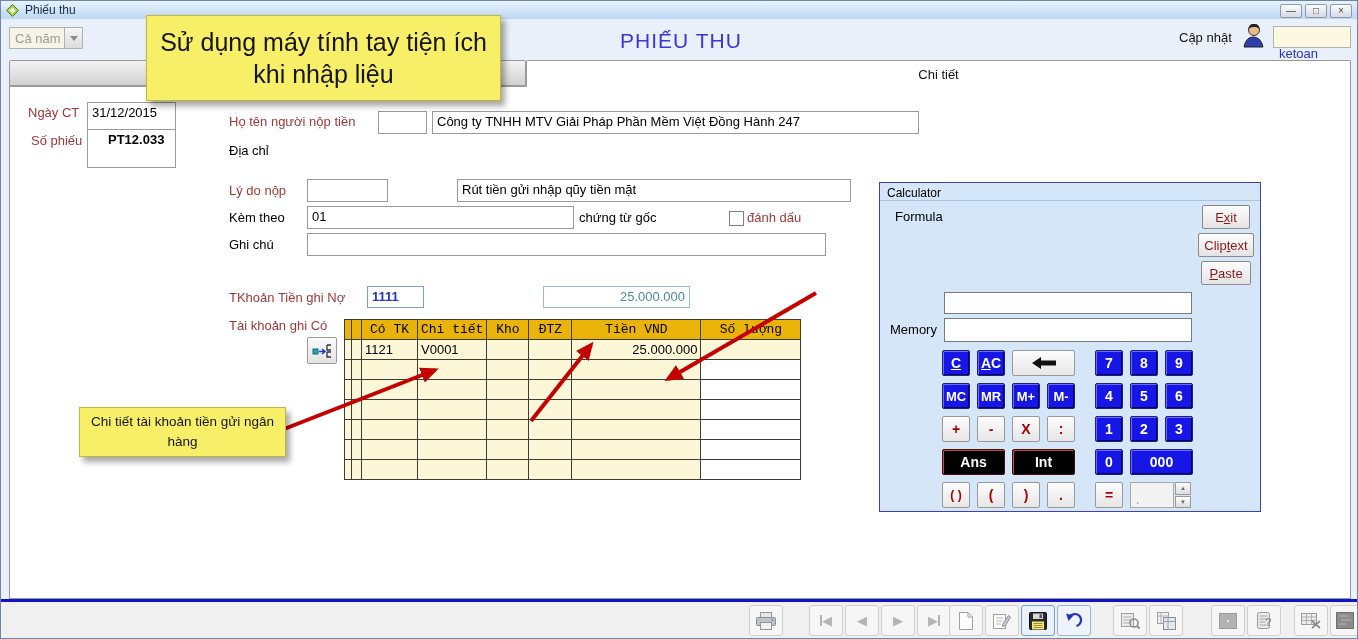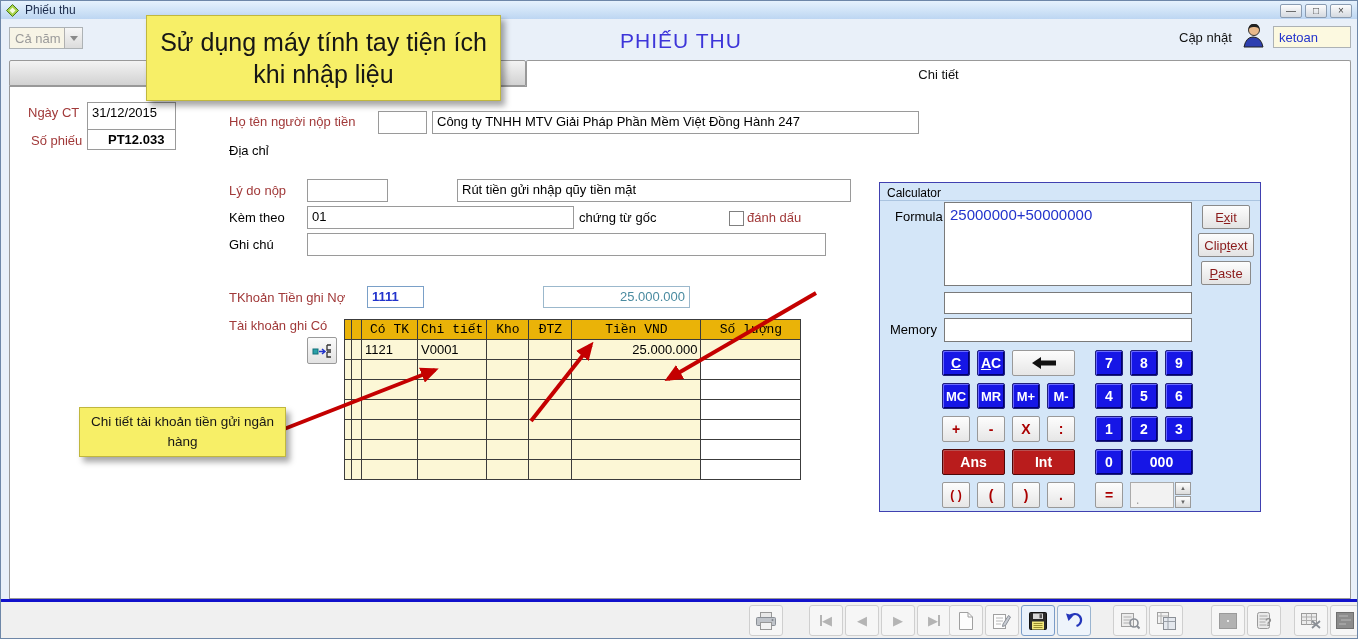--- a/index.html
+++ b/index.html
@@ -19,21 +19,21 @@
   .combo{position:absolute;left:8px;top:26px;width:74px;height:22px;background:#f7f4e6;border:1px solid #adb2b5;
     box-sizing:border-box;display:flex;align-items:center;}
   .combo .ctext{flex:1;font-size:13px;color:#9a9a9a;padding-left:5px;}
   .combo .cbtn{width:17px;height:100%;background:linear-gradient(#f6f6f6,#dcdcdc);border-left:1px solid #b0b0b0;
     display:flex;align-items:center;justify-content:center;}
   .combo .carr{width:0;height:0;border-left:4px solid transparent;border-right:4px solid transparent;border-top:5px solid #8a8a8a;}
   .formtitle{position:absolute;left:520px;top:28px;width:320px;text-align:center;font-size:21px;color:#3d35d9;
     font-weight:400;letter-spacing:1px;}
   .capnhat{position:absolute;left:1178px;top:29px;font-size:13px;color:#111;}
   .userfld{position:absolute;left:1272px;top:25px;width:78px;height:22px;background:#fcf9e0;border:1px solid #adb2b5;
-    box-sizing:border-box;font-size:13px;color:#2233cc;padding:3px 0 0 5px;}
+    box-sizing:border-box;font-size:13px;color:#2233cc;padding:19px 0 0 5px;}
 
   
   .tab-grey{position:absolute;left:8px;top:59px;width:517px;height:26px;background:linear-gradient(#f3f3f3,#d2d2d2);
     border:1px solid #999;box-sizing:border-box;border-radius:2px 2px 0 0;}
   .tab-white{position:absolute;left:525px;top:59px;width:825px;height:27px;background:#fff;border:1px solid #999;
     border-bottom:none;box-sizing:border-box;text-align:center;font-size:13px;color:#111;padding-top:6px;border-radius:2px 2px 0 0;}
   .tabline{position:absolute;left:8px;top:85px;width:518px;height:1px;background:#999;}
   .content{position:absolute;left:8px;top:86px;width:1342px;height:512px;background:#fff;
     border:1px solid #999;border-top:none;box-sizing:border-box;}
 
@@ -61,21 +61,21 @@
   .calc-formula{position:absolute;left:64px;top:19px;width:248px;height:84px;background:#fff;border:1px solid #7a7a7a;
     box-sizing:border-box;font-size:15px;color:#2233cc;padding:3px 5px;}
   .calc-fld{position:absolute;background:#fff;border:1px solid #7a7a7a;box-sizing:border-box;font-size:14px;padding:2px 4px;}
   .cbtn3d{position:absolute;background:linear-gradient(#fdfdfd,#e3e3e3);border:1px solid #8a8a8a;border-radius:2px;
     font-size:13px;color:#8a1a1a;text-align:center;box-sizing:border-box;display:flex;align-items:center;justify-content:center;}
   .cbtn3d u{text-decoration:underline;}
   .key{position:absolute;width:28px;height:26px;box-sizing:border-box;display:flex;align-items:center;justify-content:center;
     font-size:14px;font-weight:bold;border-radius:2px;}
   .key.blue{background:#1616e6;color:#fff;border:1px solid #20207a;box-shadow:inset 1px 1px 0 #6a6aff,inset -1px -1px 0 #000070;}
   .key.white{background:linear-gradient(#fdfdfd,#e6e6e6);color:#aa0000;border:1px solid #999;}
-  .key.dred{background:#b91c1c;color:#fff;border:1px solid #4d0808;box-shadow:inset 1px 1px 0 #b75050;}
+  .key.dred{background:#000000;color:#fff;border:1px solid #4d0808;box-shadow:inset 1px 1px 0 #b75050;}
   .key.wide{width:63px;}
   .key u{text-decoration:underline;}
   .spinfld{position:absolute;left:250px;top:299px;width:44px;height:26px;background:#f2f2f2;border:1px solid #aaa;
     box-sizing:border-box;font-size:12px;color:#9a9a9a;padding:10px 0 0 5px;}
   .spinbtns{position:absolute;left:295px;top:299px;width:16px;height:26px;display:flex;flex-direction:column;gap:1px;}
   .spinbtns div{flex:1;background:linear-gradient(#fdfdfd,#dcdcdc);border:1px solid #9a9a9a;font-size:6px;color:#666;
     display:flex;align-items:center;justify-content:center;}
 
   
   .callout{position:absolute;background:#f7ef67;border:1px solid #c0b73e;box-shadow:4px 5px 6px rgba(0,0,0,.35);
@@ -131,21 +131,21 @@
   <div class="userfld">ketoan</div>
 
   <div class="tab-grey"></div>
   <div class="tab-white">Chi tiết</div>
   <div class="content"></div>
   <div class="tabline"></div>
 
   <div class="lbl maroon" style="left:27px;top:104px;">Ngày CT</div>
   <div class="fld" style="left:86px;top:101px;width:89px;height:39px;">31/12/2015</div>
   <div class="lbl maroon" style="left:30px;top:132px;">Số phiếu</div>
-  <div class="fld" style="left:86px;top:128px;width:89px;height:21px;font-weight:bold;padding-left:20px;">PT12.033</div>
+  <div class="fld" style="left:86px;top:128px;width:89px;height:39px;font-weight:bold;padding-left:20px;">PT12.033</div>
 
   <div class="lbl maroon" style="left:228px;top:113px;">Họ tên người nộp tiền</div>
   <div class="fld" style="left:377px;top:110px;width:49px;height:23px;"></div>
   <div class="fld" style="left:431px;top:110px;width:487px;height:23px;">Công ty TNHH MTV Giải Pháp Phần Mềm Việt Đồng Hành 247</div>
   <div class="lbl" style="left:228px;top:142px;">Địa chỉ</div>
 
   <div class="lbl maroon" style="left:228px;top:182px;">Lý do nộp</div>
   <div class="fld" style="left:306px;top:178px;width:81px;height:23px;"></div>
   <div class="fld" style="left:456px;top:178px;width:394px;height:23px;">Rút tiền gửi nhập qũy tiền mặt</div>
   <div class="lbl" style="left:228px;top:209px;">Kèm theo</div>
@@ -263,21 +263,20 @@
           <td></td>
           <td class="wcell"></td>
         </tr>
       </tbody>
   </table>
 
   <div class="calc">
     <div class="calc-cap">Calculator</div>
     <div class="calc-capline"></div>
     <div class="clbl" style="left:15px;top:26px;">Formula</div>
-    <div class="calc-formula">25000000+50000000</div>
     <div class="cbtn3d" style="left:322px;top:22px;width:48px;height:24px;">E<u>x</u>it</div>
     <div class="cbtn3d" style="left:318px;top:50px;width:56px;height:24px;">Clip<u>t</u>ext</div>
     <div class="cbtn3d" style="left:321px;top:78px;width:50px;height:24px;"><u>P</u>aste</div>
     <div class="calc-fld" style="left:64px;top:109px;width:248px;height:22px;"></div>
     <div class="clbl" style="left:10px;top:139px;">Memory</div>
     <div class="calc-fld" style="left:64px;top:135px;width:248px;height:24px;"></div>
 
     <div class="key blue" style="left:62px;top:167px;">
         <u>C</u>
       </div>

